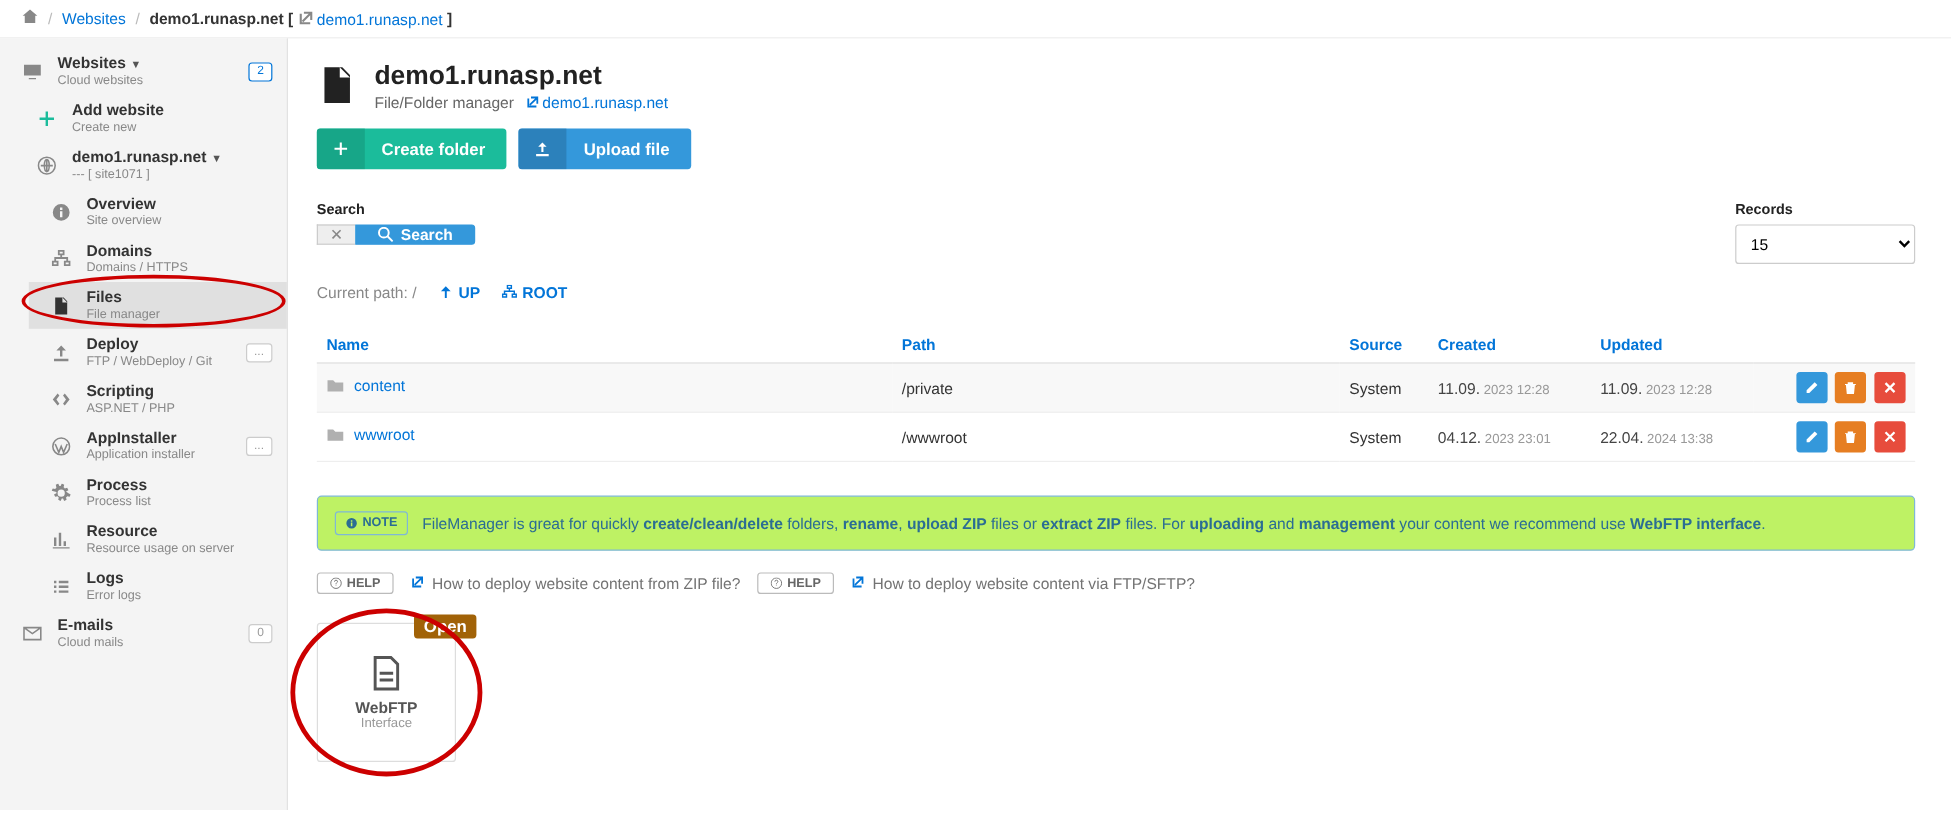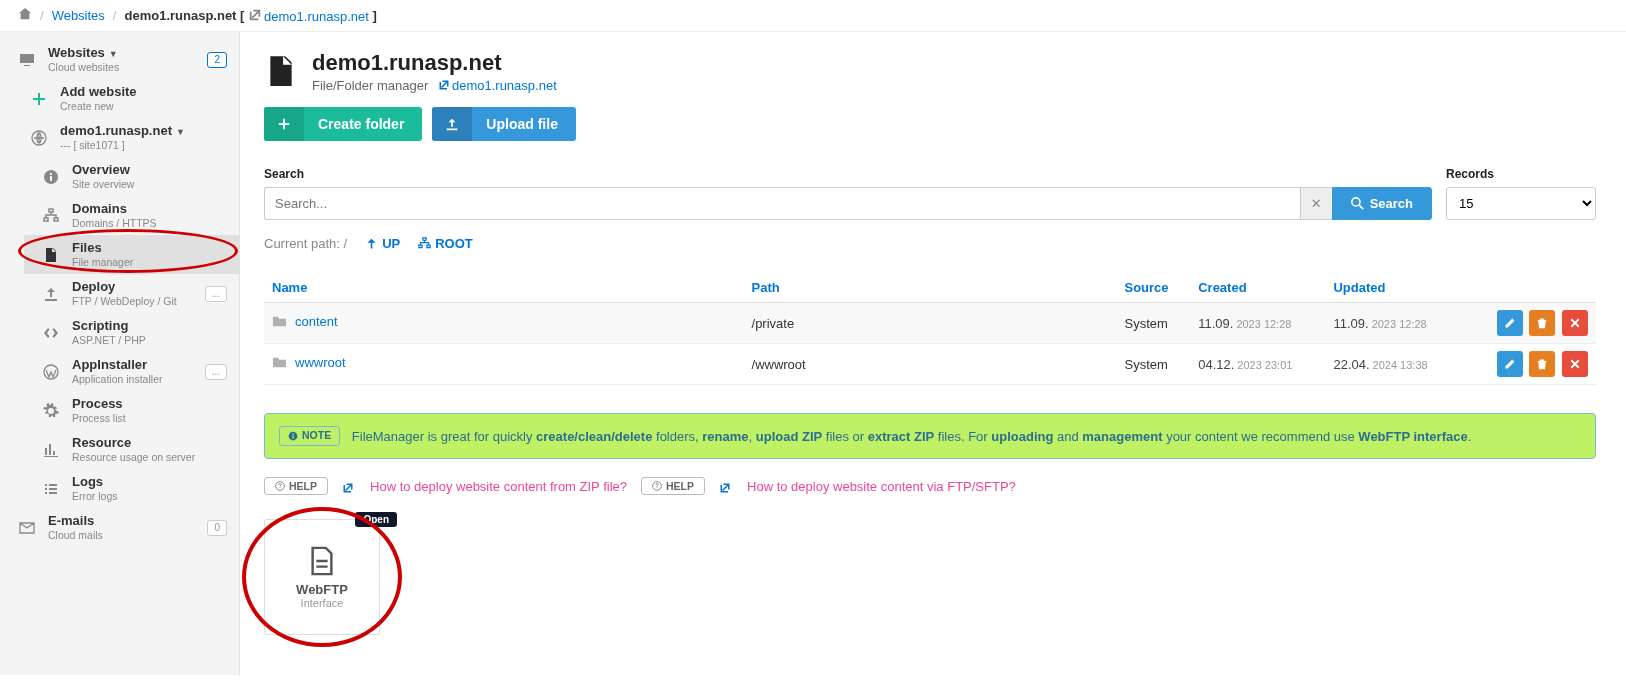--- a/index.html
+++ b/index.html
@@ -88,29 +88,29 @@
   
   .note { border:1px solid #7fb8d6; background:#bef264; color:#2b6d93; border-radius:4px; padding:12px 14px; margin:28px 0 18px; font-size:13px; line-height:1.5; }
   .note .tag { border:1px solid #7fb8d6; border-radius:3px; padding:1px 8px; font-size:10.5px; font-weight:700; margin-right:8px; display:inline-flex;align-items:center;gap:4px;}
   .note .tag svg{width:10px;height:10px;fill:#2b6d93;}
   .note b { font-weight:700; }
 
   
   .help-row { display:flex; gap:14px; align-items:center; margin-bottom:24px; font-size:13px;}
   .help-tag { border:1px solid #bbb; border-radius:3px; padding:2px 10px; font-size:10.5px; font-weight:700; color:#666; display:inline-flex;align-items:center;gap:4px;}
   .help-tag svg{width:10px;height:10px;fill:#777;}
-  .help-row a { color:#ec4899; display:inline-flex;align-items:flex-end;gap:14px;}
+  .help-row a { color:#737373; display:inline-flex;align-items:flex-start;gap:4px;}
 
   
   .card-wrap { position:relative; display:inline-block; }
   .card { position:relative; border:1px solid #ddd; border-radius:3px; width:116px; height:116px; display:flex; flex-direction:column; align-items:center; justify-content:center; cursor:pointer; background:#fff;}
   .card svg { width:30px; height:30px; fill:#555; margin-bottom:6px;}
   .card .ct { font-weight:700; color:#555; font-size:13px;}
   .card .cs { font-size:11px; color:#999;}
-  .card-badge { position:absolute; top:-8px; right:-18px; background:#0f172a; color:#fff; font-size:10px; font-weight:700; padding:2px 8px; border-radius:3px;}
+  .card-badge { position:absolute; top:-8px; right:-18px; background:#a16207; color:#fff; font-size:14px; font-weight:700; padding:2px 8px; border-radius:3px;}
   .circle2 { position:absolute; border:4px solid #c00; border-radius:50%; width:160px; height:140px; top:-12px; left:-22px; pointer-events:none;}
 
 </style>
 </head>
 <body>
 
 <svg width="0" height="0" style="position:absolute">
   <defs>
     <symbol id="i-home" viewBox="0 0 16 16">
         <path d="M8 1l7 6h-2v7H3V7H1z"></path>
@@ -377,21 +377,20 @@
             </svg>
           </span>
         <span class="blabel">Upload file</span>
       </button>
     </div>
 
     <div class="search-row">
       <div class="search-col">
         <label class="lbl">Search</label>
         <div class="input-group">
-          <input type="text" placeholder="Search..." style="">
           <span class="clear">✕</span>
           <button class="searchbtn">
               <svg style="color:#fff">
                 <use href="#i-search"></use>
               </svg>
               <span>Search</span>
             </button>
         </div>
       </div>
       <div class="rec-col">

